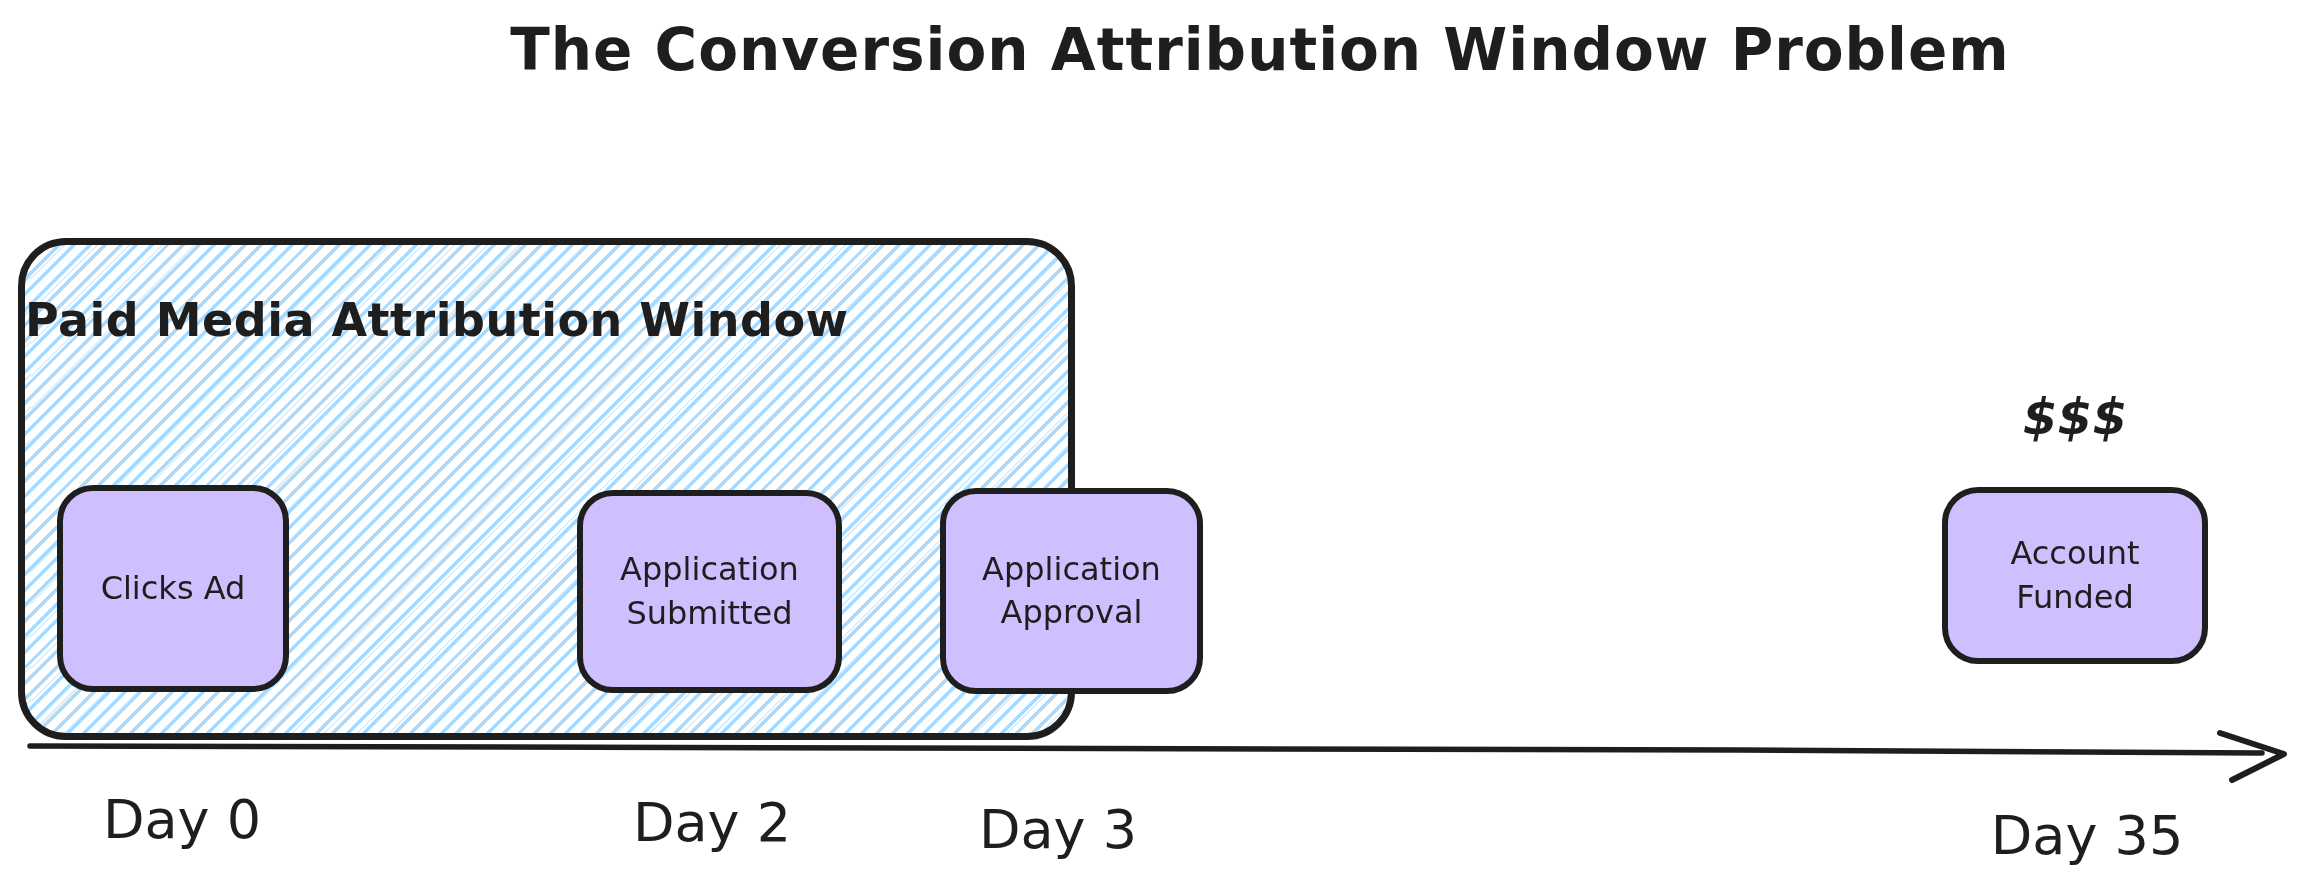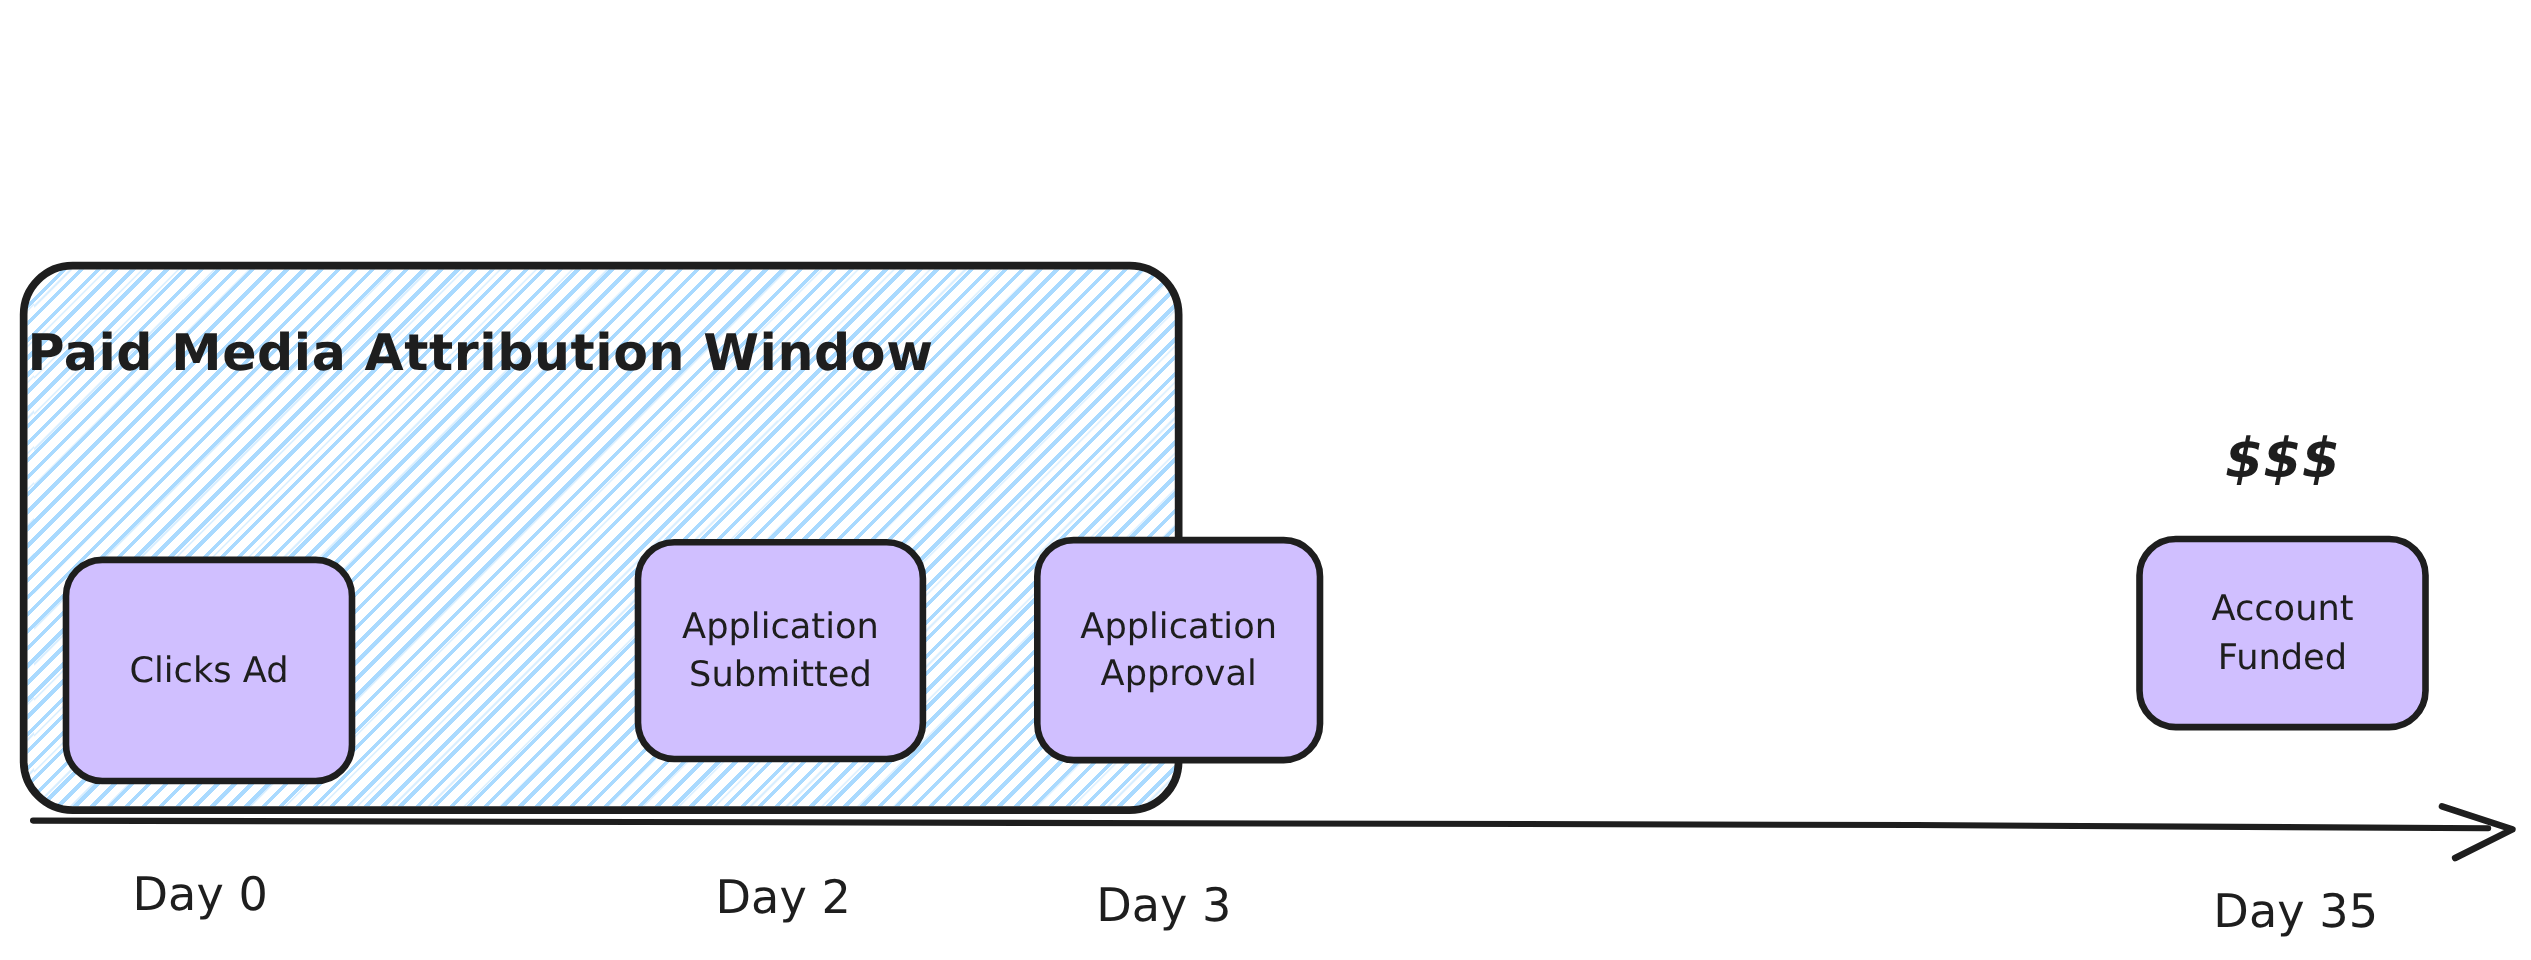--- a/index.html
+++ b/index.html
@@ -78,21 +78,21 @@
     display: flex;
     align-items: center;
     justify-content: center;
     text-align: center;
     font-size: 32px;
     font-weight: 500;
     line-height: 1.35;
     white-space: pre-line;
     z-index: 3;
   }
-  .event-clicks-ad          { left: 57px;   top: 506px; width: 266px; height: 207px; }
+  .event-clicks-ad          { left: 57px;   top: 485px; width: 232px; height: 207px; }
   .event-app-submitted      { left: 577px;  top: 490px; width: 265px; height: 203px; }
   .event-app-approval       { left: 940px;  top: 488px; width: 263px; height: 206px; }
   .event-account-funded     { left: 1942px; top: 487px; width: 266px; height: 177px; }
 
   
   .money-annotation {
     position: absolute;
     left: 2000px;
     top: 388px;
     width: 150px;
@@ -112,35 +112,36 @@
     height: 873px;
     z-index: 2;
     pointer-events: none;
   }
 
   
   .day-label {
     position: absolute;
     width: 260px;
     text-align: center;
-    font-size: 42px;
+    font-size: 54px;
     font-weight: 500;
     white-space: nowrap;
     z-index: 2;
   }
   .day-0  { left: 52px;   top: 788px; }
   .day-5  { left: 582px;  top: 791px; }
   .day-7  { left: 928px;  top: 798px; }
   .day-35 { left: 1957px; top: 804px; }
 </style>
 </head>
 <body>
 
 <div class="canvas">
 
+  <h1 class="diagram-title">The Conversion Attribution Window Problem</h1>
 
   <div class="attribution-window">
     <div class="attribution-window-label">Paid Media Attribution Window</div>
   </div>
 
   <div class="event-box event-clicks-ad">Clicks Ad</div>
 
   <div class="event-box event-app-submitted">Application
 Submitted</div>
 

